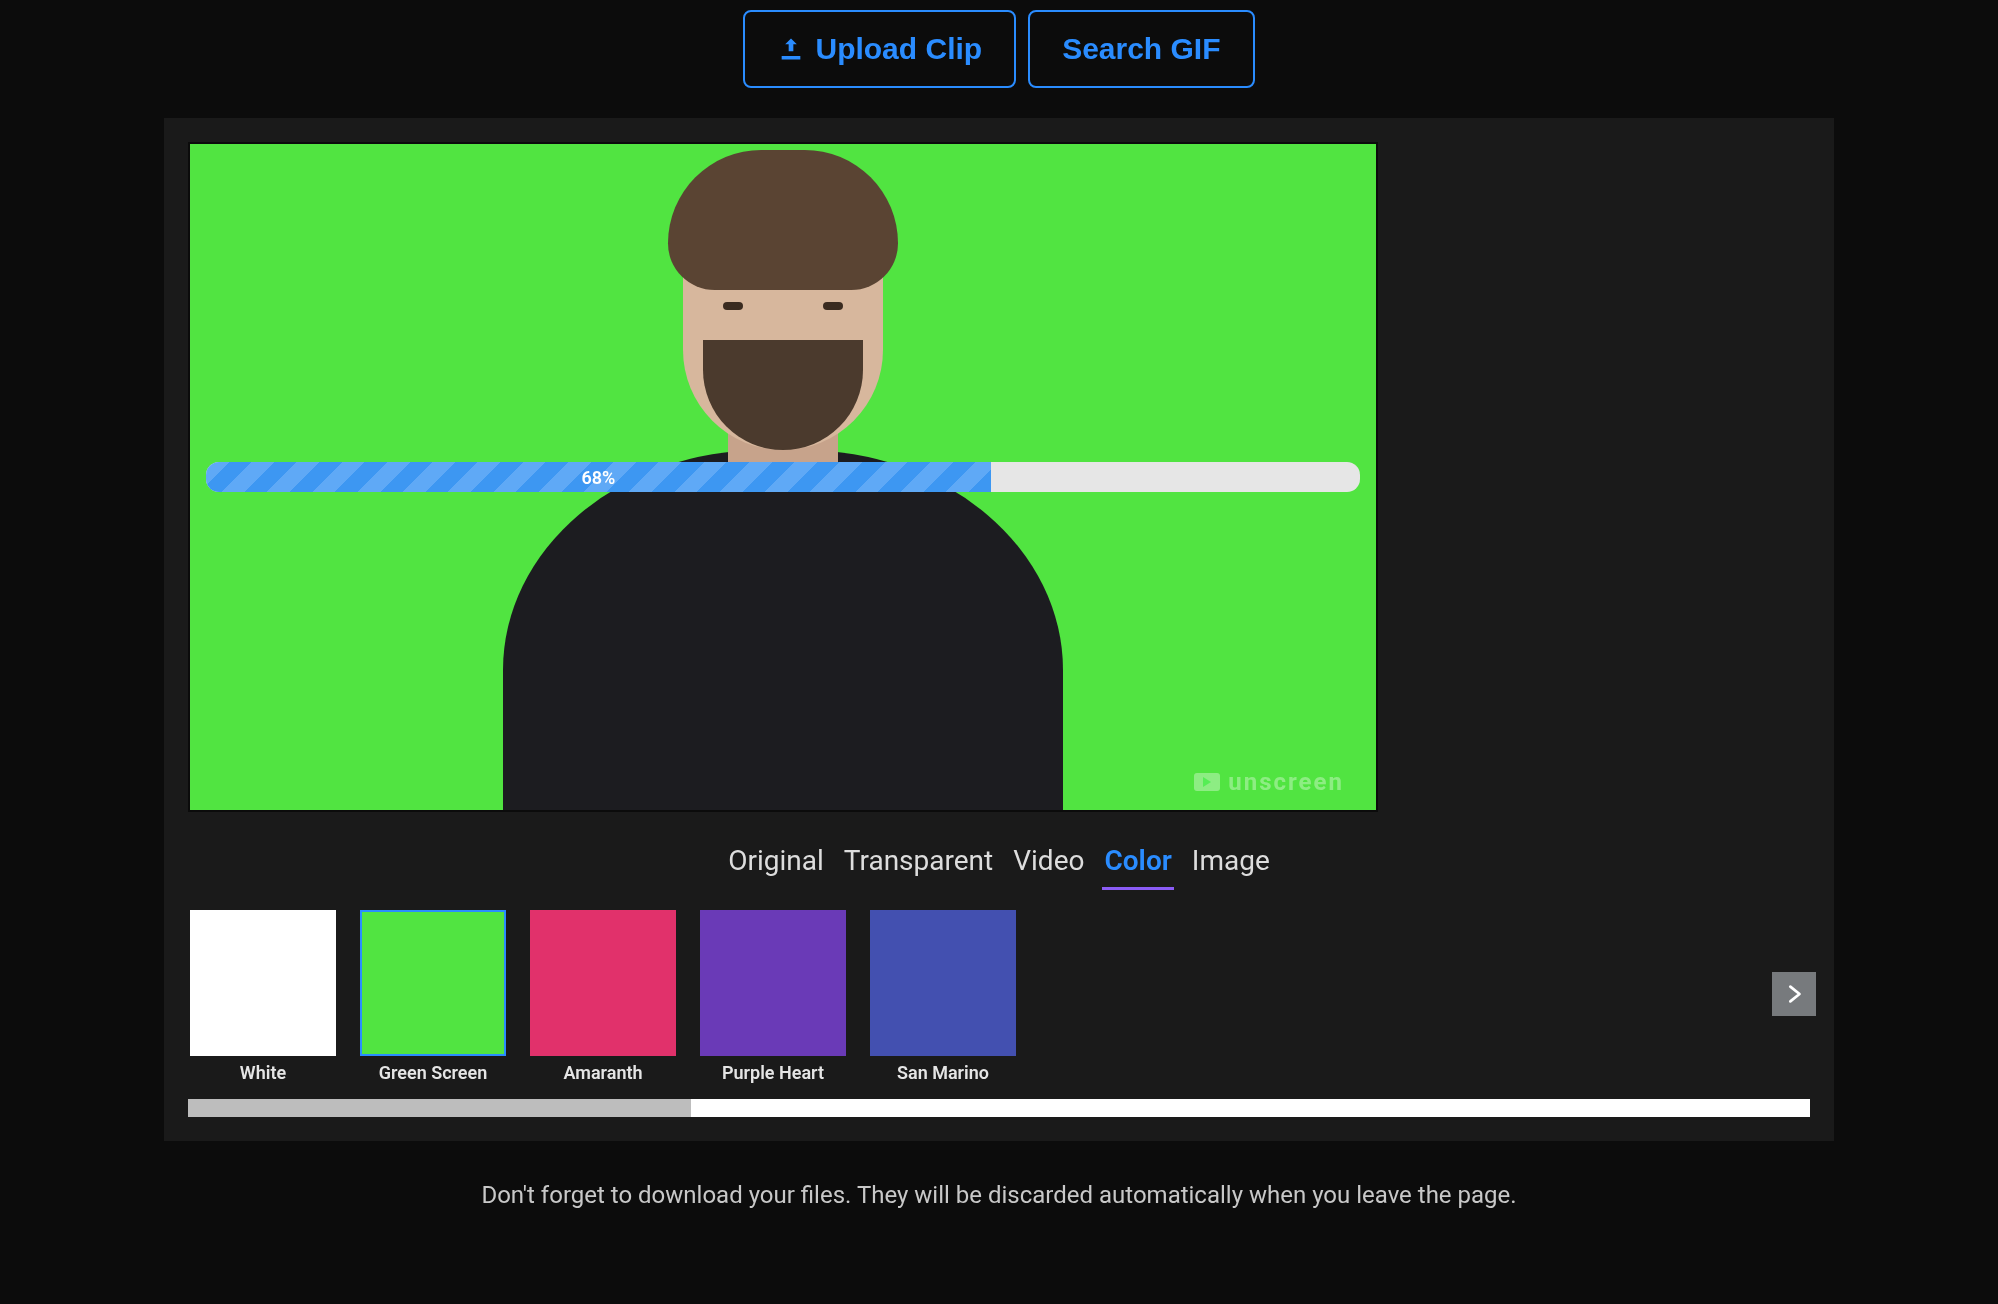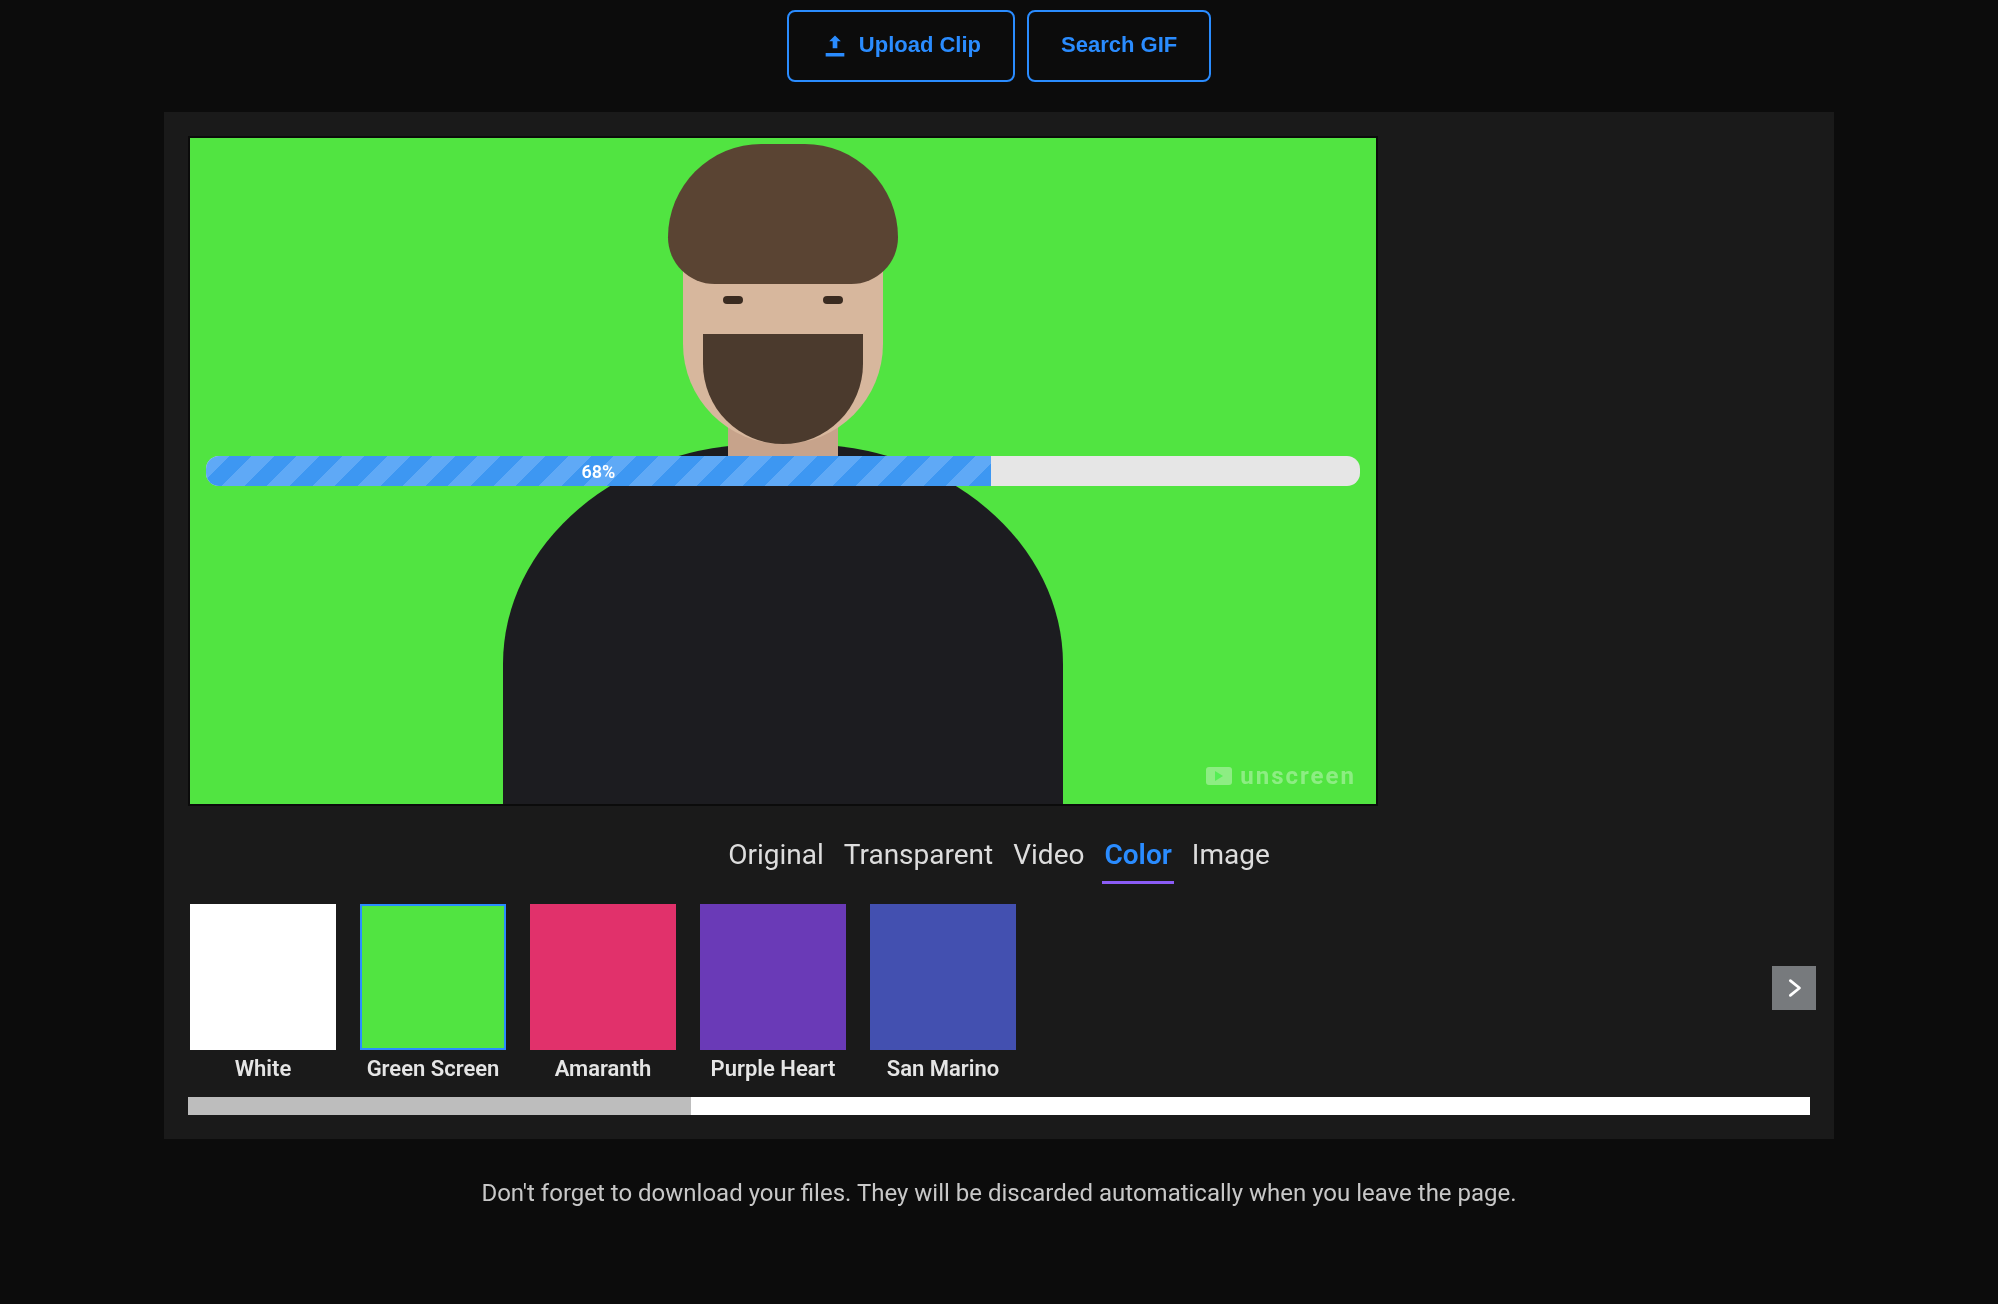--- a/index.html
+++ b/index.html
@@ -26,26 +26,27 @@
     gap: 12px;
     margin-top: 10px;
     margin-bottom: 30px;
     justify-content: center;
   }
 
   .btn {
     border: 2px solid #2a8cff;
     background: transparent;
     color: #2a8cff;
-    font-size: 22px;
+    font-size: 30px;
     font-weight: 700;
     padding: 20px 32px;
     border-radius: 8px;
     cursor: pointer;
     display: flex;
+    align-items: center;
     gap: 10px;
   }
   .btn .icon {
     display: inline-flex;
     align-items: center;
     justify-content: center;
   }
 
   .panel {
     width: 1670px;
@@ -146,21 +147,21 @@
   }
   .eye {
     width: 20px;
     height: 8px;
     background: #3a2b20;
     border-radius: 4px;
   }
 
   .watermark {
     position: absolute;
-    right: 20px;
+    right: 32px;
     bottom: 14px;
     color: rgba(255,255,255,0.35);
     font-size: 24px;
     letter-spacing: 2px;
     font-weight: 700;
     display: flex;
     align-items: center;
     gap: 8px;
   }
   .watermark .play {
@@ -250,21 +251,21 @@
   .swatch {
     width: 146px;
     height: 146px;
     border: 2px solid transparent;
     box-sizing: border-box;
   }
   .swatch.selected {
     border: 2px solid #2a8cff;
   }
   .swatch-label {
-    font-size: 22px;
+    font-size: 18px;
     color: #e5e5e5;
     margin-top: 6px;
     font-weight: 600;
     text-align: center;
   }
 
   .next-arrow {
     position: absolute;
     right: -6px;
     top: 62px;

